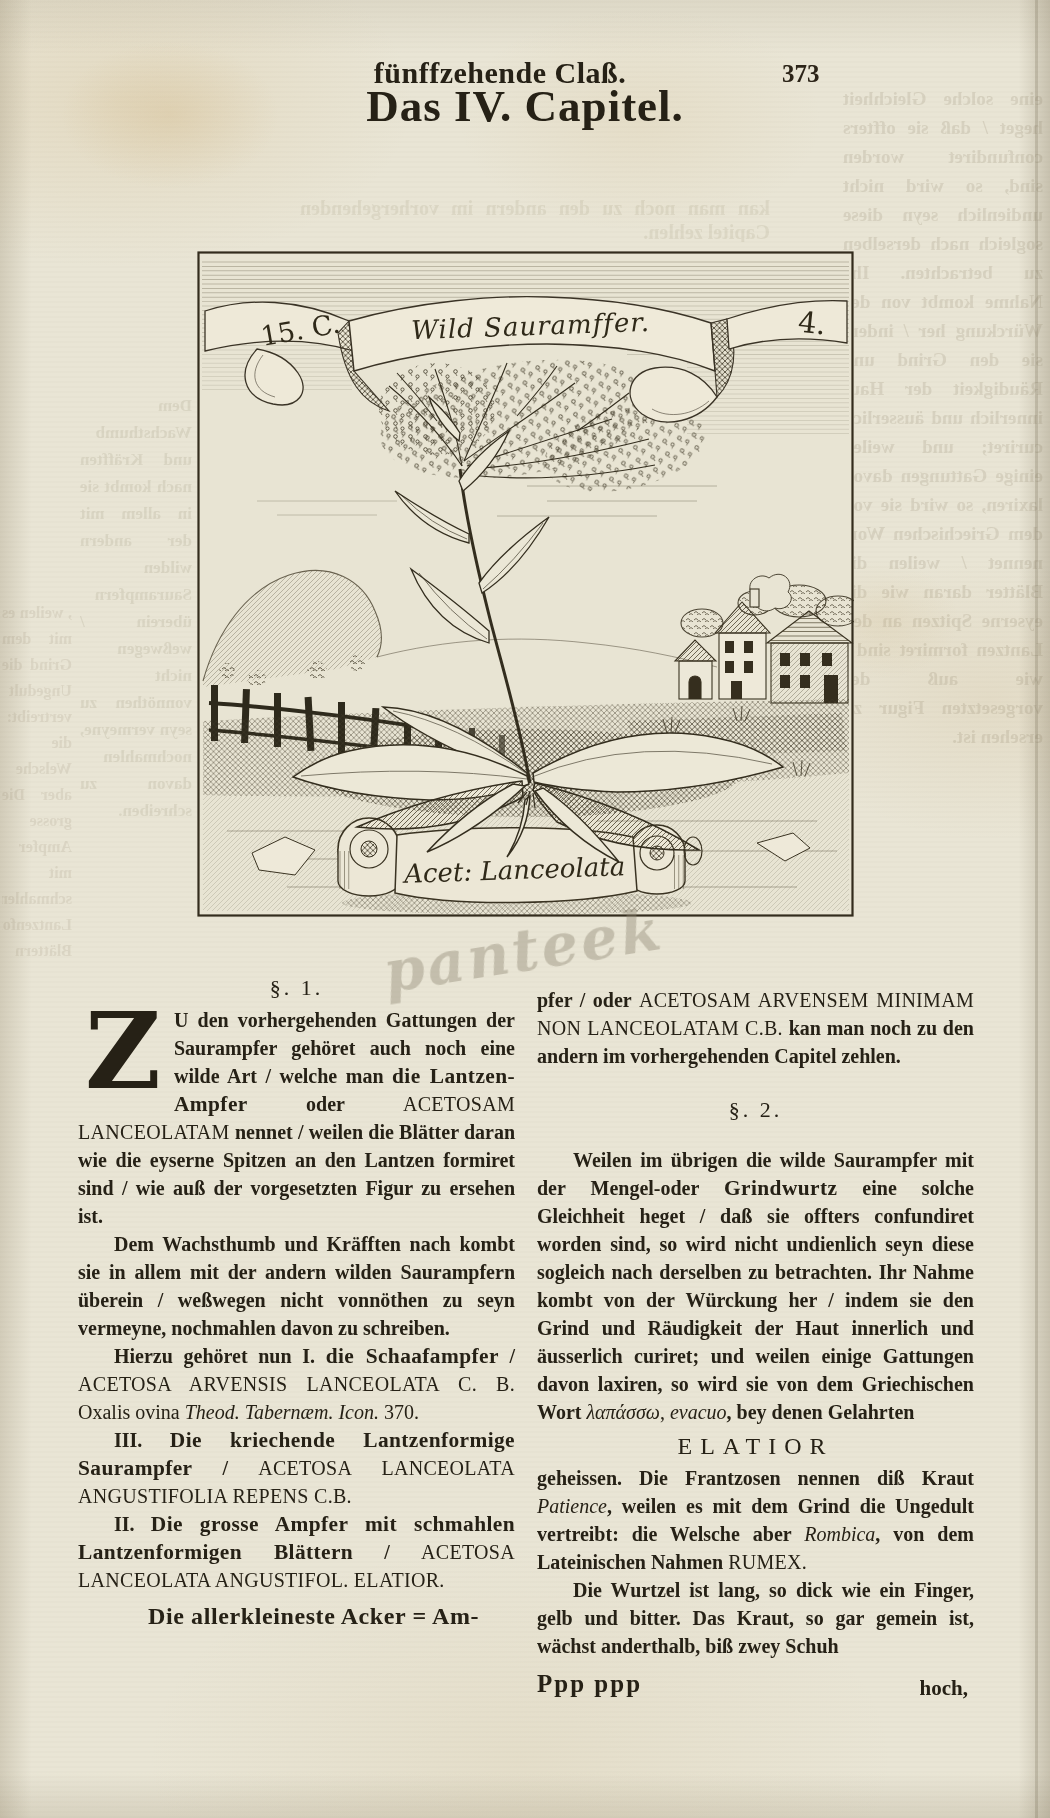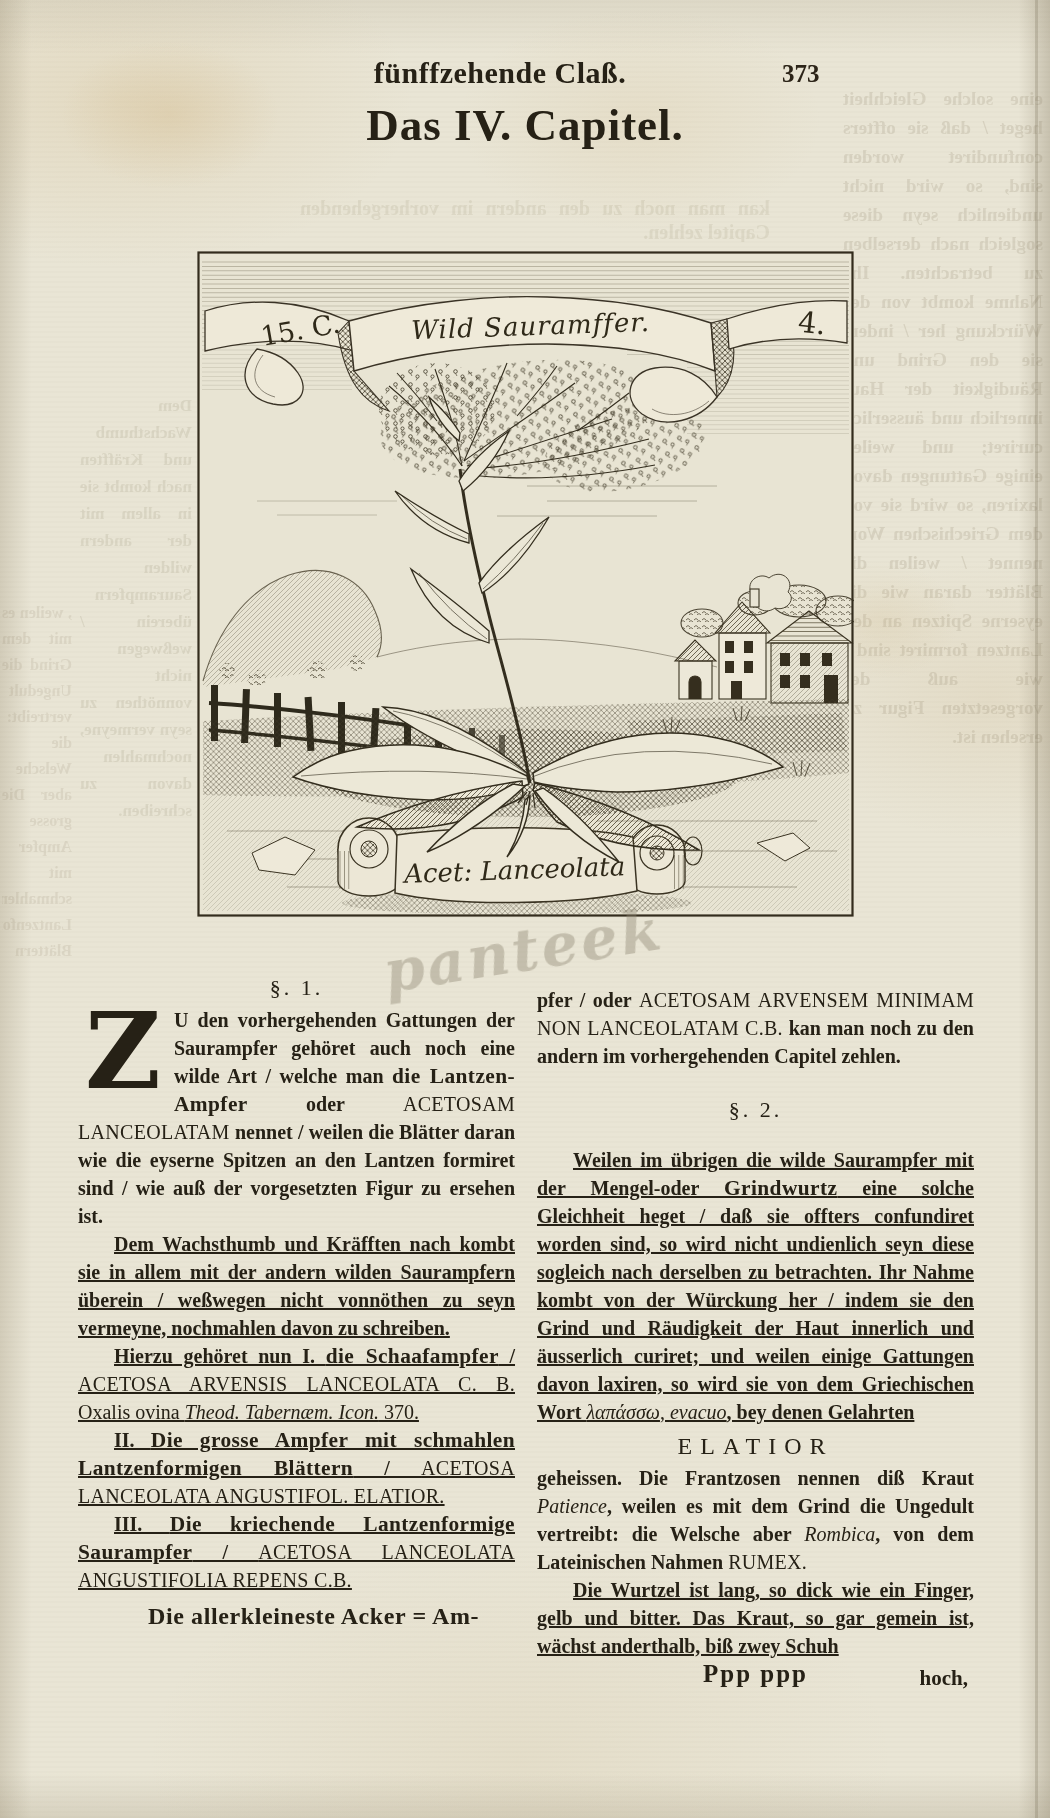--- a/index.html
+++ b/index.html
@@ -20,43 +20,43 @@
   .edge-line{position:absolute;top:0;right:12px;width:3px;height:100%;background:rgba(95,85,60,.20);}
   .stain{position:absolute;border-radius:50%;pointer-events:none;}
   .s1{left:60px;top:40px;width:220px;height:150px;background:radial-gradient(ellipse,rgba(200,165,105,.22),transparent 70%);}
   .s2{left:580px;top:300px;width:140px;height:90px;background:radial-gradient(ellipse,rgba(200,170,110,.15),transparent 70%);}
   .s3{left:800px;top:560px;width:160px;height:120px;background:radial-gradient(ellipse,rgba(195,165,108,.14),transparent 70%);}
 
   
   .running-header{position:absolute;left:0;top:56px;width:1000px;text-align:center;
     font-size:30px;font-weight:700;letter-spacing:.5px;}
   .page-number{position:absolute;left:782px;top:60px;font-size:25px;font-weight:600;color:#2c2418;}
-  .chapter-heading{position:absolute;left:0;top:99px;width:1050px;text-align:center;
+  .chapter-heading{position:absolute;left:0;top:80px;width:1050px;text-align:center;
     font-size:45px;font-weight:700;letter-spacing:1px;}
   .chapter-subtitle{position:absolute;left:40px;top:160px;width:970px;text-align:center;
     font-size:27px;font-weight:700;letter-spacing:.2px;}
 
   .col{position:absolute;width:437px;font-size:20px;line-height:28px;text-align:justify;}
   .col-left{left:78px;top:972px;}
   .col-right{left:537px;top:986px;}
   .col p{margin:0;}
-  .indent{text-indent:36px;text-decoration:underline;}
+  .indent{text-indent:36px;}
   .frak{font-weight:700;margin-top:44px;}
   .emph{font-weight:700;font-size:1.07em;letter-spacing:.4px;}
   .emph2{font-weight:700;font-size:24px;letter-spacing:.6px;}
   .caps{font-weight:400;letter-spacing:.3px;}
   .roman{font-weight:400;}
   .ital{font-style:italic;font-weight:400;margin-top:36px;}
   .section-mark{text-align:center;font-weight:400;font-size:22px;letter-spacing:3px;margin:2px 0 4px 0 !important;}
   .section-mark-2{margin:26px 0 22px 0 !important;}
   .lapathum{text-align:center;font-weight:400;font-size:24px;letter-spacing:8px;margin:6px 0 4px 0 !important;}
   .dropcap{float:left;width:90px;font-size:104px;line-height:80px;text-align:center;
     font-weight:700;margin:6px 6px 0 0;font-family:"DejaVu Serif",serif;}
   .final-line{text-indent:70px;margin-top:8px !important;text-align:left;}
-  .footer-row{position:relative;height:36px;text-align:center;}
+  .footer-row{position:relative;margin-top:10px;height:36px;}
   .signature{font-weight:700;font-size:25px;letter-spacing:2px;}
   .catchword{position:absolute;right:6px;top:4px;font-weight:700;font-size:21px;}
 
   
   .plate{position:absolute;left:197px;top:251px;width:657px;height:666px;}
   .plate svg{display:block;}
 
   .watermark{position:absolute;left:382px;top:912px;width:340px;
     font-family:"DejaVu Serif",serif;font-style:italic;font-weight:700;
     font-size:58px;letter-spacing:3px;color:rgba(140,132,112,.40);
@@ -305,24 +305,24 @@
     <p>
       <span class="dropcap">Z</span><span class="frak">U den vorhergehenden Gattungen der Saurampfer gehöret auch noch eine wilde Art / welche man </span><span class="emph">die Lantzen-Ampfer</span><span class="frak"> oder </span><span class="caps">ACETOSAM LANCEOLATAM</span><span class="frak"> nennet / weilen die Blätter daran wie die eyserne Spitzen an den Lantzen formiret sind / wie auß der vorgesetzten Figur zu ersehen ist.</span>
     </p>
     <p class="indent">
       <span class="frak">Dem Wachsthumb und Kräfften nach kombt sie in allem mit der andern wilden Saurampfern überein /  weßwegen nicht vonnöthen zu seyn vermeyne,  nochmahlen davon zu schreiben.</span>
     </p>
     <p class="indent">
       <span class="frak">Hierzu gehöret nun I. </span><span class="emph">die Schaafampfer</span><span class="frak"> / </span><span class="caps">ACETOSA ARVENSIS LANCEOLATA C. B. </span><span class="roman">Oxalis ovina </span><span class="ital">Theod. Tabernæm. Icon.</span><span class="roman"> 370.</span>
     </p>
     <p class="indent">
+      <span class="frak">III. </span><span class="emph">Die kriechende Lantzenformige Saurampfer</span><span class="frak"> / </span><span class="caps">ACETOSA LANCEOLATA ANGUSTIFOLIA REPENS C.B.</span>
+    </p>
+    <p class="indent">
       <span class="frak">II. </span><span class="emph">Die grosse Ampfer mit schmahlen Lantzenformigen Blättern</span><span class="frak"> / </span><span class="caps">ACETOSA LANCEOLATA ANGUSTIFOL. ELATIOR.</span>
-    </p>
-    <p class="indent">
-      <span class="frak">III. </span><span class="emph">Die kriechende Lantzenformige Saurampfer</span><span class="frak"> / </span><span class="caps">ACETOSA LANCEOLATA ANGUSTIFOLIA REPENS C.B.</span>
     </p>
     <p class="final-line">
       <span class="emph2">Die allerkleineste Acker = Am-</span>
     </p>
   </div>
 
   <div class="col col-right">
     <p>
       <span class="frak">pfer / oder </span><span class="caps">ACETOSAM ARVENSEM MINIMAM NON LANCEOLATAM C.B.</span><span class="frak"> kan man noch zu den andern im vorhergehenden Capitel zehlen.</span>
     </p>

